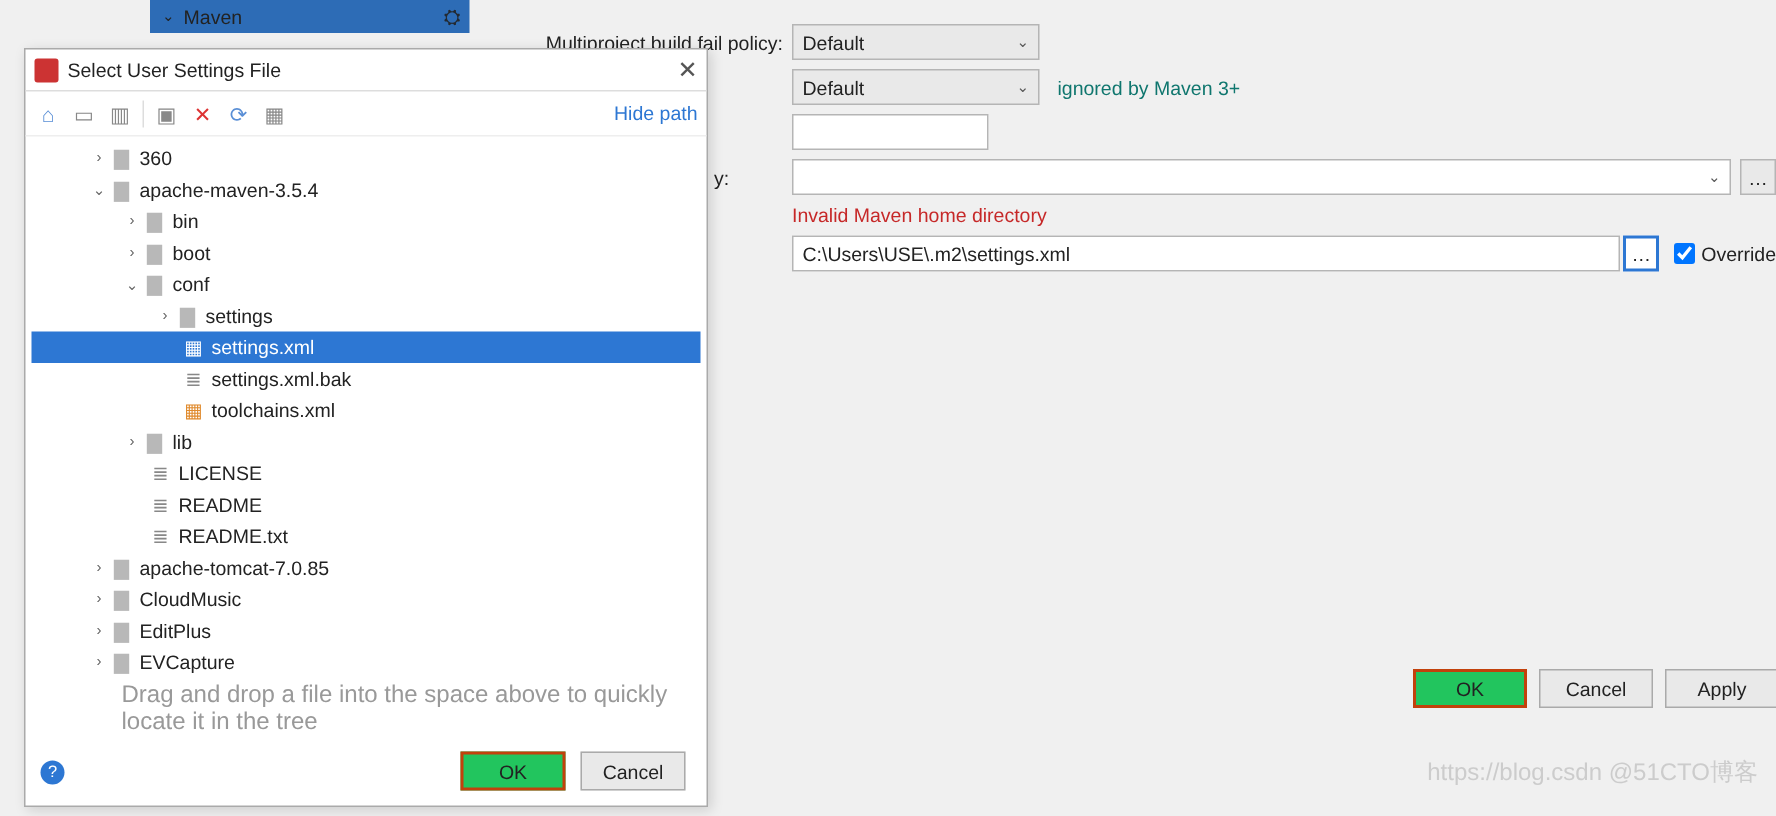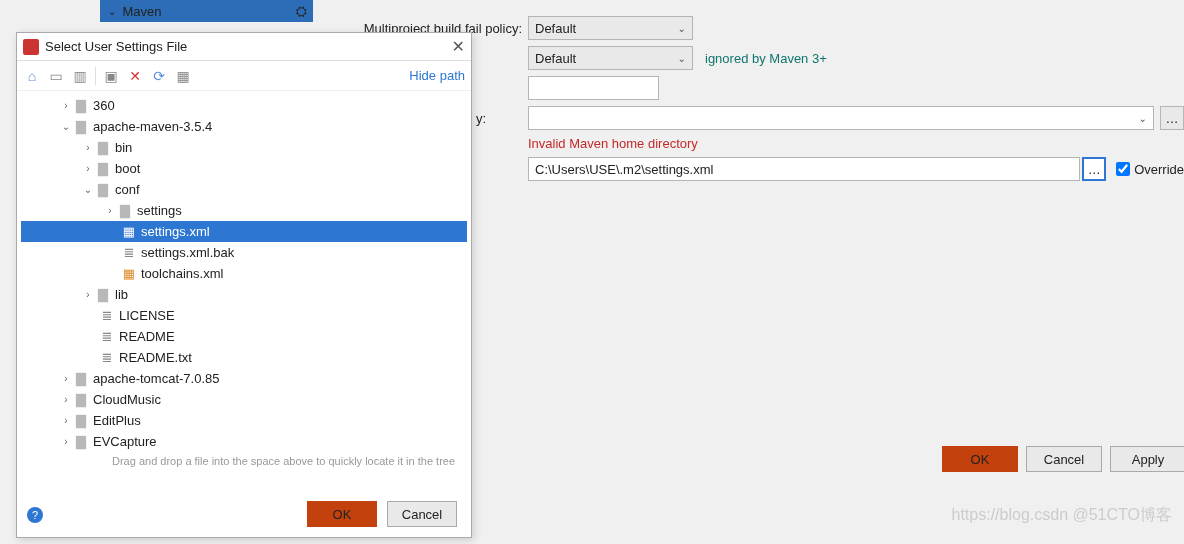--- a/index.html
+++ b/index.html
@@ -20,21 +20,21 @@
 .err{margin-left:196px;color:#c62828;margin-top:4px;margin-bottom:6px}
 .path-row{display:flex;align-items:center;margin-bottom:22px;padding-left:0}
 .path-input{flex:1;height:24px;border:1px solid #b5b5b5;background:#fff;padding:0 6px;margin-left:196px;margin-right:2px;display:flex;align-items:center}
 .path-input.ro{background:#f0f0f0;color:#888}
 .dots-hl{width:24px;height:24px;border:2px solid #2d77d3;background:#fff;display:flex;align-items:center;justify-content:center;margin-right:10px}
 .dots-gray{width:24px;height:24px;border:1px solid #ccc;background:#f0f0f0;display:flex;align-items:center;justify-content:center;margin-right:10px;color:#aaa}
 .chk{display:flex;}
 .chk input{width:14px;height:14px;margin-right:4px}
 .btn-row{position:absolute;right:-2px;bottom:72px;display:flex;gap:8px}
 .btn{min-width:76px;height:26px;border:1px solid #aaa;background:#e9e9e9;display:flex;align-items:center;justify-content:center;cursor:pointer}
-.btn.ok{border:2px solid #c2410c;background:#c2410c}
+.btn.ok{border:2px solid #c2410c;background:#22c55e}
 .watermark{position:absolute;right:12px;bottom:18px;color:#ccc;font-size:16px}
 .dialog{position:absolute;left:16px;top:32px;width:456px;height:506px;background:#fff;border:1px solid #aaa;box-shadow:2px 2px 8px rgba(0,0,0,.15)}
 .dlg-title{height:28px;display:flex;align-items:center;padding:0 6px;border-bottom:1px solid #ddd}
 .dlg-title .ico{width:16px;height:16px;background:#c33;margin-right:6px;border-radius:2px}
 .dlg-close{margin-left:auto;font-size:16px;color:#555;cursor:pointer}
 .dlg-tb{height:30px;display:flex;align-items:center;padding:0 6px;gap:6px;border-bottom:1px solid #eee}
 .tb-ico{width:18px;height:18px;display:flex;align-items:center;justify-content:center;color:#888;font-size:14px}
 .tb-ico.home{color:#5a8fd6}
 .tb-ico.x{color:#d33}
 .tb-ico.ref{color:#5a8fd6}
@@ -45,21 +45,21 @@
 .pb-ico{width:16px;height:16px;color:#888;margin-left:4px}
 .tree{padding:4px 4px 0 4px;height:360px;overflow:hidden}
 .tr{display:flex;align-items:center;height:21px;white-space:nowrap}
 .tr .exp{width:14px;text-align:center;color:#666;font-size:10px}
 .tr .fico{width:16px;height:14px;margin-right:4px;display:inline-flex;align-items:center;justify-content:center}
 .fold{color:#b8b8b8}
 .file{color:#888}
 .xml{color:#e08a2c}
 .tr.sel{background:#2d77d3;color:#fff}
 .tr.sel *{color:#fff}
-.hint{color:#999;font-size:11px;padding:4px 0 4px 95px}
+.hint{color:#999;font-size:16px;padding:4px 0 4px 64px}
 .dlg-btns{position:absolute;bottom:10px;right:14px;display:flex;gap:10px}
 .help-ico{position:absolute;bottom:14px;left:10px;width:16px;height:16px;border-radius:50%;background:#2d77d3;color:#fff;display:flex;align-items:center;justify-content:center;font-size:11px}
 </style>
 </head>
 <body>
 
 <div class="bg-header">
   <span class="chev">⌄</span>
   <span>Maven</span>
   <span class="gear">⛭</span>

